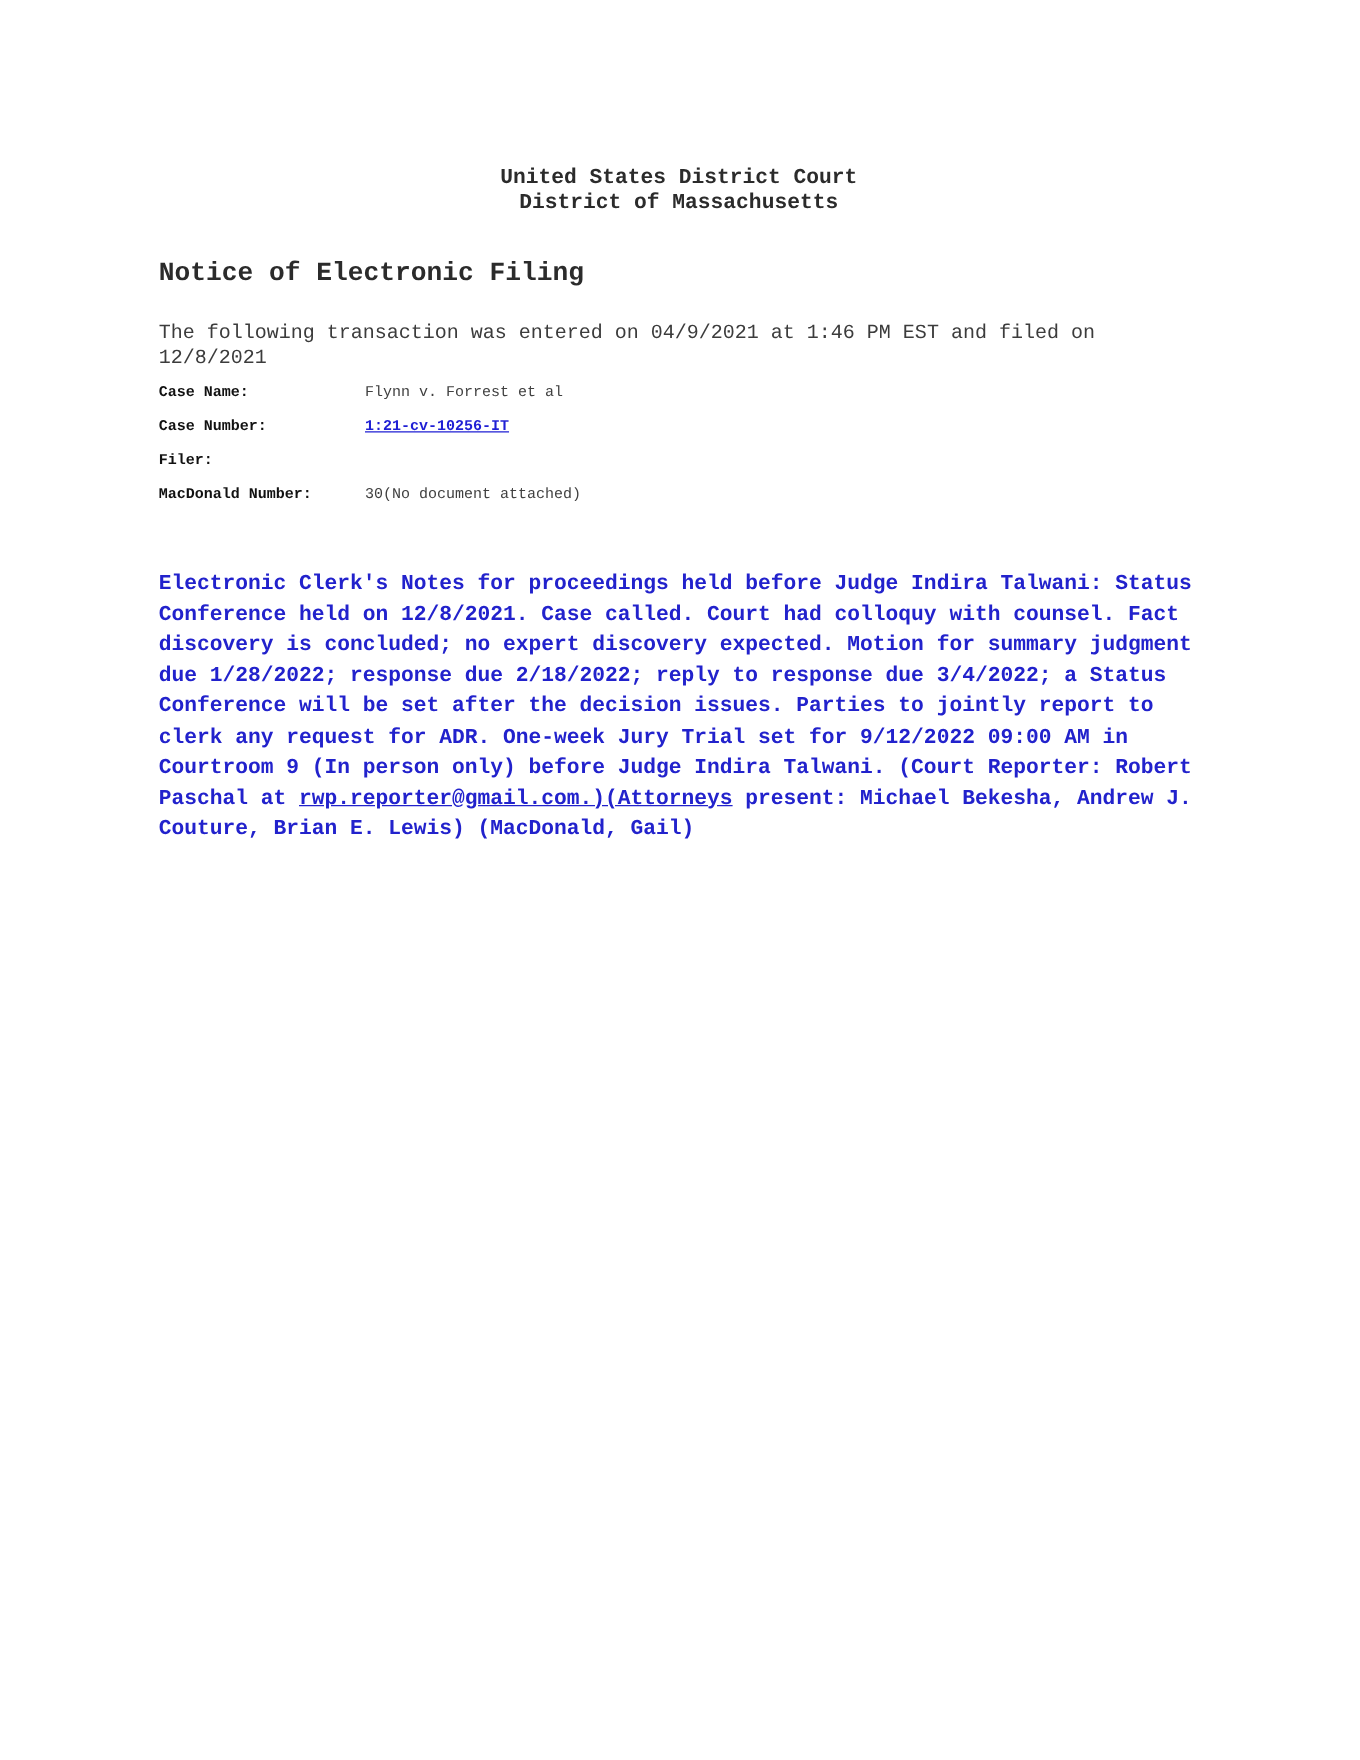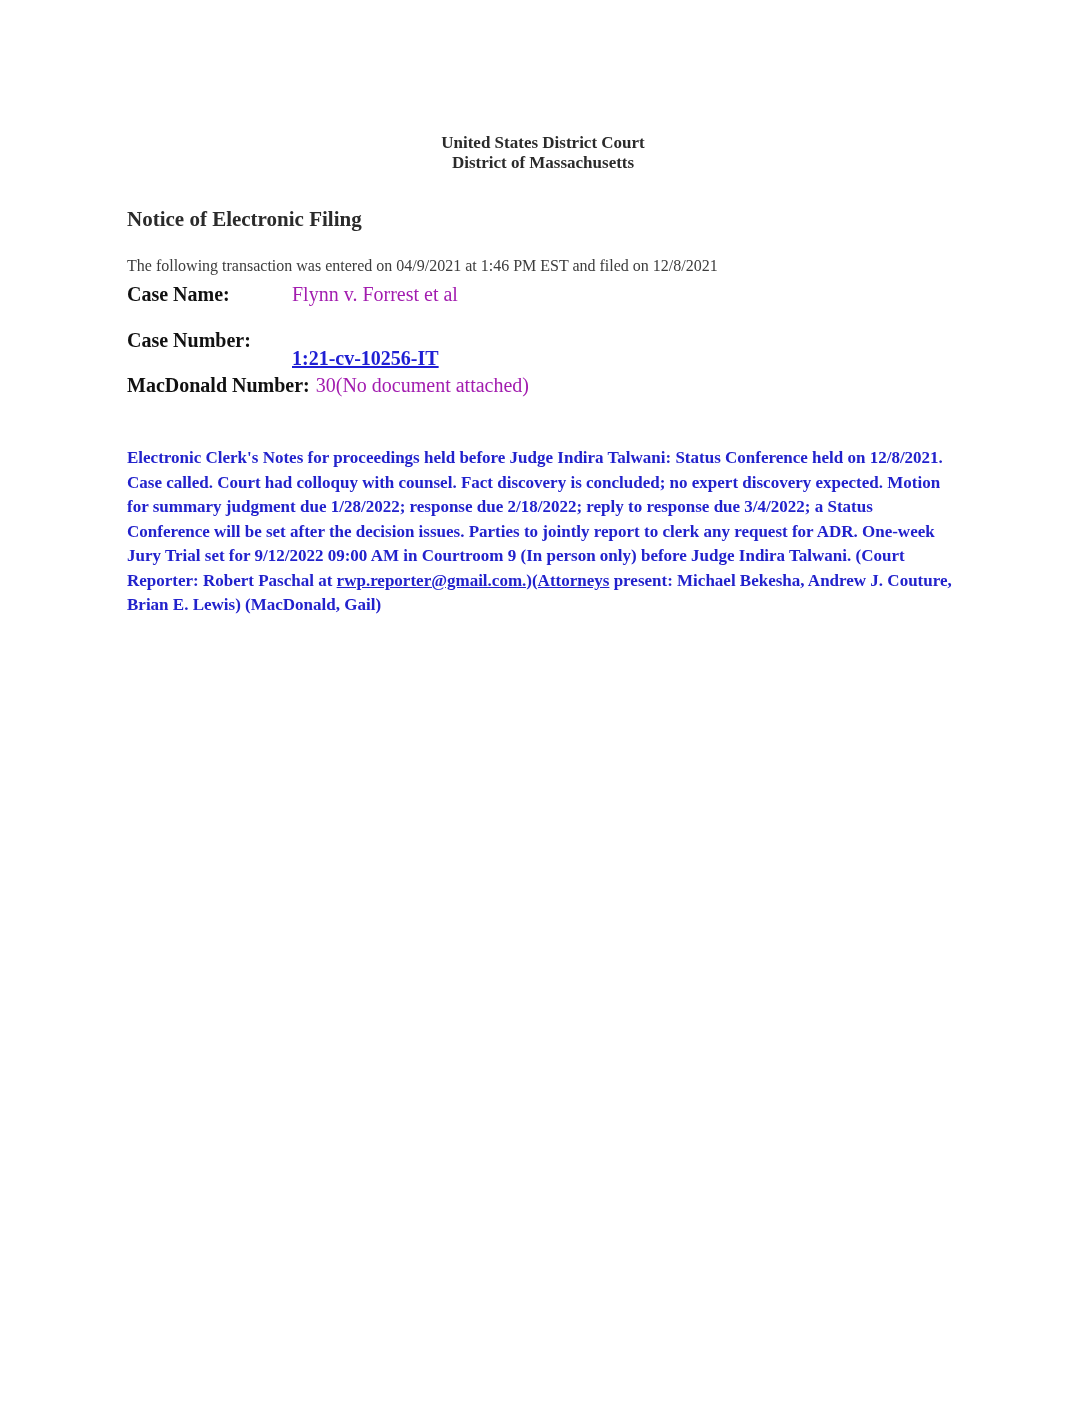--- a/index.html
+++ b/index.html
@@ -5,21 +5,21 @@
   html, body {
     margin: 0;
     padding: 0;
     background: #ffffff;
   }
   .page {
     position: relative;
     width: 1088px;
     height: 1408px;
     background: #ffffff;
-    font-family: Liberation Serif, serif;
+    font-family: Liberation Mono, monospace;
     box-sizing: border-box;
     padding: 133px 129px 0 127px;
     overflow: hidden;
   }
   .content {
     width: 832px;
   }
   .court-title,
   .district-title {
     text-align: center;
@@ -41,41 +41,40 @@
     margin-top: 24px;
     font-size: 16px;
     line-height: 20px;
     color: #3c3c3c;
   }
   .case-table {
     margin-top: 5px;
   }
   .case-row {
     display: flex;
-    align-items: center;
+    align-items: flex-end;
     line-height: 27px;
-    font-size: 20px;
+    font-size: 12px;
   }
   .case-label {
     font-weight: bold;
     color: #111111;
     min-width: 165px;
     padding-right: 6px;
     box-sizing: border-box;
     white-space: nowrap;
   }
   .case-value {
-    color: #a21caf;
+    color: #404040;
   }
   .case-link {
     color: #1f1fd4;
     font-weight: bold;
     text-decoration: underline;
     cursor: pointer;
-    margin-top: 37px;
   }
   .clerk-notes {
     margin-top: 47px;
     width: 832px;
     font-weight: bold;
     font-size: 17px;
     line-height: 24.5px;
     color: #2222cc;
   }
   .clerk-notes .email-link {
@@ -101,20 +100,24 @@
     <div class="case-table">
       <div class="case-row">
         <span class="case-label">Case Name:</span>
         <span class="case-value">Flynn v. Forrest et al</span>
       </div>
       <div class="case-row">
         <span class="case-label">Case Number:</span>
         <a class="case-value case-link">1:21-cv-10256-IT</a>
       </div>
       <div class="case-row">
+        <span class="case-label">Filer:</span>
+        <span class="case-value"></span>
+      </div>
+      <div class="case-row">
         <span class="case-label">MacDonald Number:</span>
         <span class="case-value">30(No document attached)</span>
       </div>
     </div>
 
     <div class="clerk-notes"><span>Electronic Clerk's Notes for proceedings held before Judge Indira Talwani: Status Conference held on 12/8/2021. Case called. Court had colloquy with counsel. Fact discovery is concluded; no expert discovery expected. Motion for summary judgment due 1/28/2022; response due 2/18/2022; reply to response due 3/4/2022; a Status Conference will be set after the decision issues. Parties to jointly report to clerk any request for ADR. One-week Jury Trial set for 9/12/2022 09:00 AM in Courtroom 9 (In person only) before Judge Indira Talwani. (Court Reporter: Robert Paschal at </span><a class="email-link">rwp.reporter@gmail.com.)(Attorneys</a><span> present: Michael Bekesha, Andrew J. Couture, Brian E. Lewis) (MacDonald, Gail)</span></div>
 
   </div>
 </div>
 

